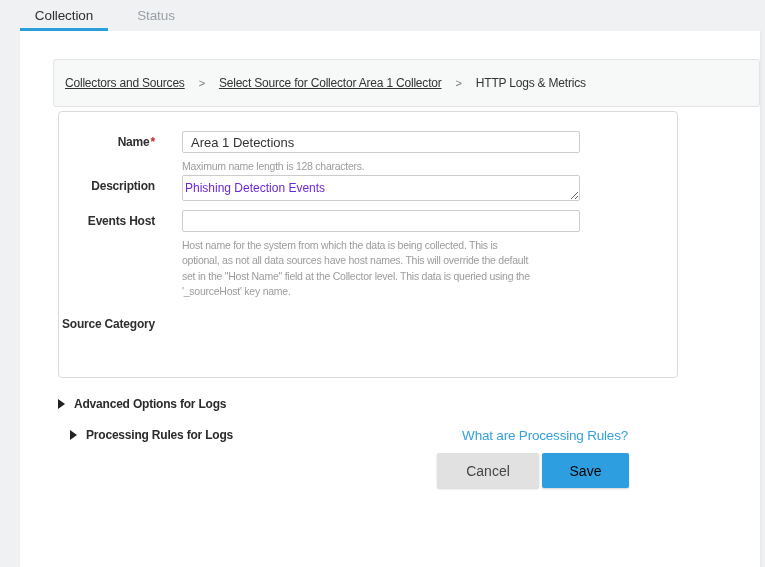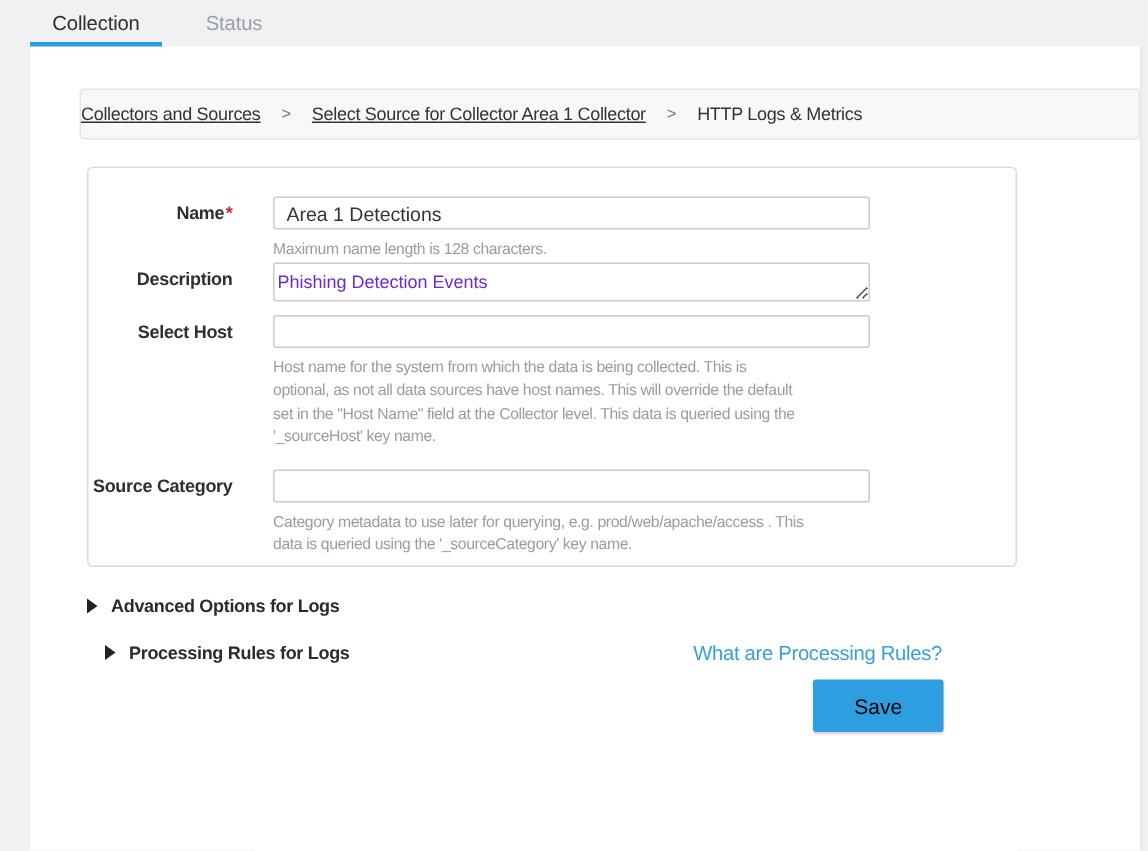--- a/index.html
+++ b/index.html
@@ -35,25 +35,26 @@
   .tab-status     { left: 112px; width: 88px; color: #9aa0a6; }
   .tab-underline {
     position: absolute; left: 20px; top: 28px;
     width: 88px; height: 3px;
     background: #2b9fdb;
   }
 
   
   .breadcrumb {
     position: absolute; left: 53px; top: 59px;
-    width: 707px; height: 34px;
+    width: 707px; height: 48px;
     background: #f7f8f8;
     border: 1px solid #e4e4e4;
     border-radius: 3px;
     display: flex; align-items: center;
+    padding-left: 11px;
     font-size: 12px; letter-spacing: -0.2px;
   }
   .crumb-link { color: #333; text-decoration: underline; cursor: pointer; white-space: nowrap; }
   .crumb-current { color: #333; white-space: nowrap; }
   .crumb-sep { color: #777; font-size: 11px; margin: 0 14px; }
 
   
   .form-panel {
     position: absolute; left: 58px; top: 111px;
     width: 620px; height: 267px;
@@ -184,54 +185,48 @@
     </div>
 
     <div class="form-row row-desc">
       <div class="field-label">Description</div>
       <div class="field-control">
         <textarea class="text-area" style="">Phishing Detection Events</textarea>
       </div>
     </div>
 
     <div class="form-row row-host">
-      <div class="field-label">Select Host</div>
+      <div class="field-label">Events Host</div>
       <div class="field-control">
         <input class="text-input" type="text" value="" style="">
         <div class="help-text">
           <div>Host name for the system from which the data is being collected. This is</div>
           <div>optional, as not all data sources have host names. This will override the default</div>
           <div>set in the "Host Name" field at the Collector level. This data is queried using the</div>
           <div>'_sourceHost' key name.</div>
         </div>
       </div>
     </div>
 
     <div class="form-row row-cat">
       <div class="field-label">Source Category</div>
-      <div class="field-control">
-        <input class="text-input" type="text" value="" style="">
-        <div class="help-text">
-          <div>Category metadata to use later for querying, e.g. prod/web/apache/access . This</div>
-          <div>data is queried using the '_sourceCategory' key name.</div>
-        </div>
-      </div>
     </div>
 
   </div>
 
   <div class="section-header section-advanced">
     <span class="tri-icon"></span>
     <span class="section-title">Advanced Options for Logs</span>
   </div>
 
   <div class="section-header section-processing">
     <span class="tri-icon"></span>
     <span class="section-title">Processing Rules for Logs</span>
   </div>
 
   <div class="processing-link">What are Processing Rules?</div>
 
   <div class="actions">
+    <button class="btn btn-cancel">Cancel</button>
     <button class="btn btn-save">Save</button>
   </div>
 
 </div>
 
 </body></html>

